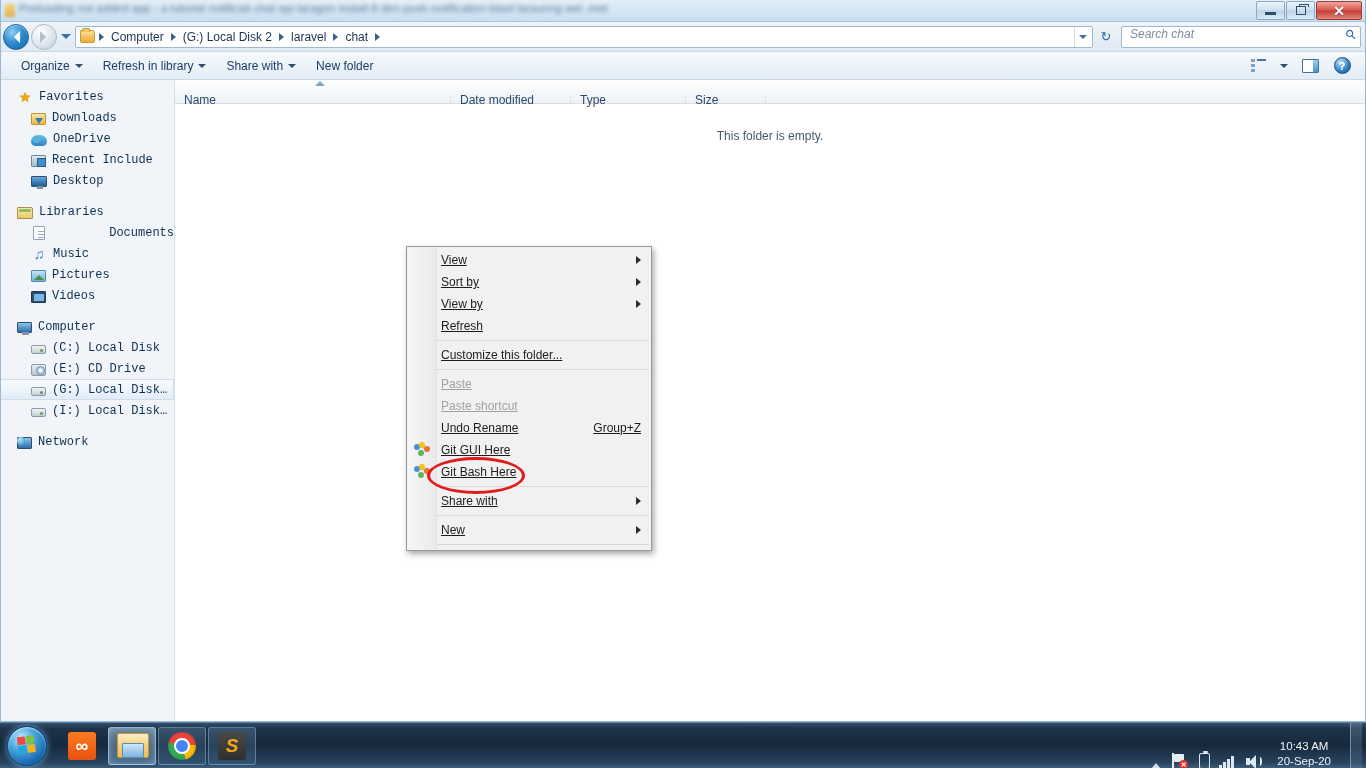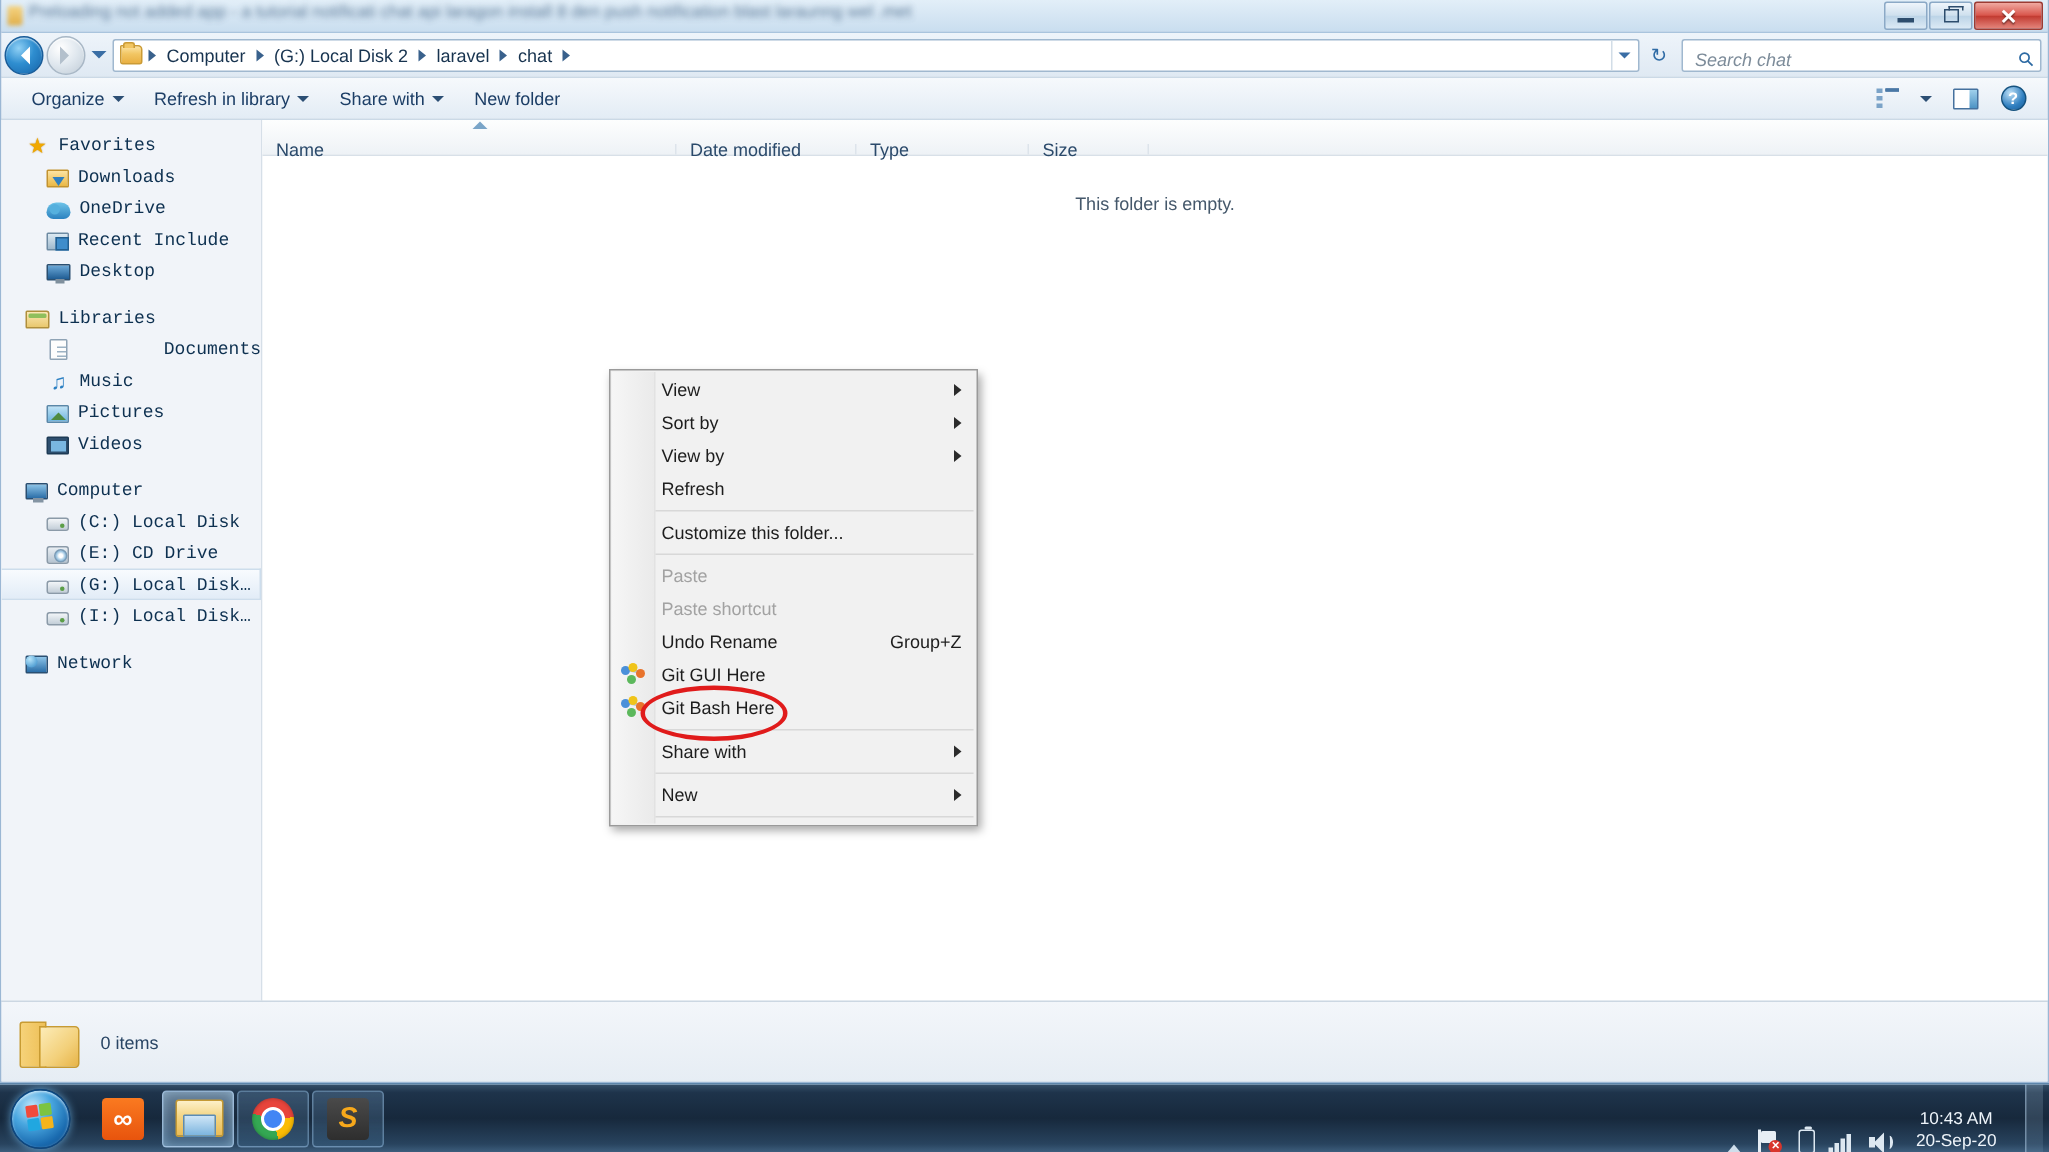--- a/index.html
+++ b/index.html
@@ -152,21 +152,21 @@
   .tri-down-sm { width:0;height:0;border-left:4px solid transparent;border-right:4px solid transparent;border-top:4px solid #3a6ea5; }
   #refresh-button {
     width: 22px; height: 22px; flex: none;
     display: flex; align-items: center; justify-content: center;
     cursor: default; color: #2f6ba5; font-size: 13px;
     border: 1px solid transparent;
   }
   #search-box {
     width: 240px; height: 22px; flex: none;
     background: #fff; border: 1px solid #a0b8cf; border-radius: 2px;
-    display: flex; align-items: flex-end; padding: 0 4px 0 8px;
+    display: flex; align-items: flex-start; padding: 0 4px 0 8px;
     margin-left: 2px;
   }
   #search-input-text {
     flex: 1; font-size: 12px; font-style: italic; color: #7d8c9a; cursor: text;
   }
   .search-glyph { color: #2d6aa3; font-size: 13px; transform: rotate(-45deg); }
 
   
   #command-bar {
     height: 28px;
@@ -361,21 +361,21 @@
     z-index: 50;
   }
   #context-menu::before {
     content: ""; position: absolute; left: 1px; top: 1px; bottom: 1px; width: 28px;
     background: linear-gradient(90deg,#f6f6f6,#eaeaea);
     border-right: 1px solid #e2e2e2;
   }
   .menu-item {
     position: relative; display: flex; align-items: center;
     height: 22px; padding-left: 34px; padding-right: 10px;
-    font-size: 12px; color: #1d1d1d; cursor: default; z-index: 2;
+    font-size: 12px; color: #1d1d1d; cursor: default; z-index: 2; text-decoration: underline;
   }
   .menu-item.disabled { color: #a2a2a2; }
   .menu-label { flex: 1; white-space: nowrap; }
   .menu-shortcut { color: #1d1d1d; font-size: 12px; padding-left: 20px; }
   .submenu-arrow {
     width: 0; height: 0;
     border-top: 4px solid transparent; border-bottom: 4px solid transparent;
     border-left: 5px solid #2b2b2b; margin-left: 8px;
   }
   .menu-sep { height: 1px; background: #d8d8d8; margin: 3px 2px 3px 30px; position: relative; z-index: 2; }
@@ -735,24 +735,20 @@
         </div>
         <div class="col" style="width:80px">
           <span>Size</span>
         </div>
         <div id="sort-indicator"></div>
       </div>
       <div id="empty-message">This folder is empty.</div>
     </div>
   </div>
 
-  <div id="status-bar">
-    <div id="status-folder-icon"></div>
-    <div id="status-text">0 items</div>
-  </div>
 
 </div>
 
 <div id="context-menu">
 
   <div class="menu-item">
     <span class="menu-label">View</span>
     <span class="submenu-arrow"></span>
   </div>
   <div class="menu-item">

